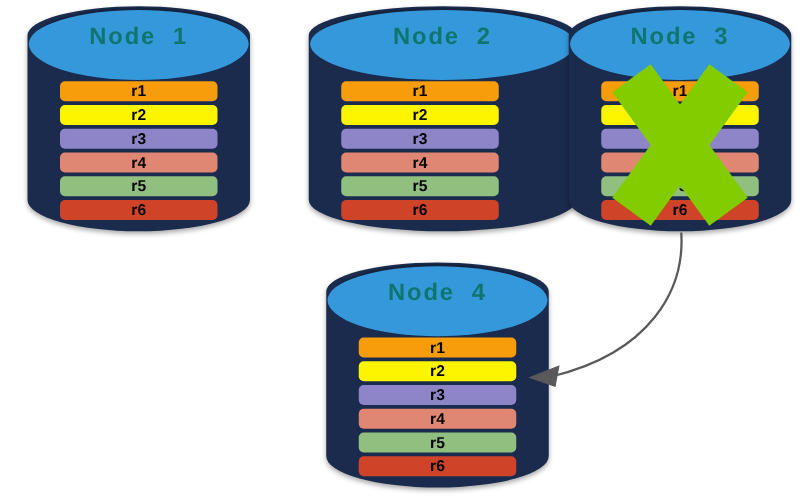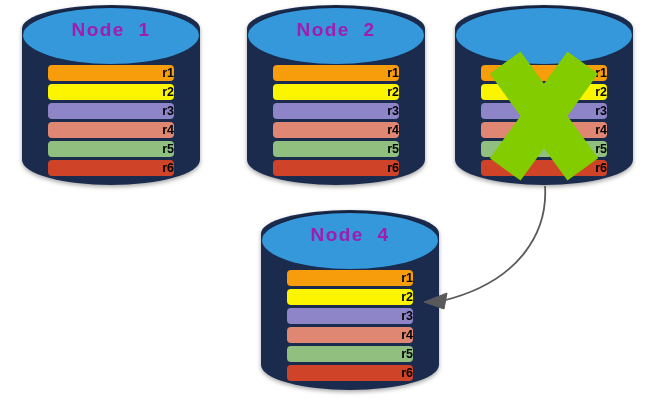--- a/index.html
+++ b/index.html
@@ -41,21 +41,21 @@
     background: #3498db;
     border-radius: 50%;
     border-top: 2px solid #16233f;
   }
   .node-title {
     position: absolute;
     left: 0;
     top: 14px;
     width: 100%;
     text-align: center;
-    color: #a21caf;
+    color: #0f766e;
     font-size: 19px;
     font-weight: bold;
     letter-spacing: 1.5px;
     font-family: "Liberation Sans", sans-serif;
     z-index: 3;
     white-space: pre;
   }
   .rows {
     position: absolute;
     left: 0;
@@ -65,21 +65,21 @@
     z-index: 2;
   }
   .row {
     position: absolute;
     height: 16px;
     border-radius: 4px;
     color: #000000;
     font-size: 12.5px;
     font-weight: bold;
     line-height: 16px;
-    text-align: right;
+    text-align: center;
     font-family: "Liberation Sans", sans-serif;
   }
 
   
   .x-overlay {
     position: absolute;
     z-index: 4;
     pointer-events: none;
   }
   .x-bar {
@@ -118,37 +118,38 @@
     <div class="rows">
       <div class="row" style="left:26px; width:126px; top:60px; background:#f79c0b;">r1</div>
       <div class="row" style="left:26px; width:126px; top:79px; background:#fdf500;">r2</div>
       <div class="row" style="left:26px; width:126px; top:98px; background:#8e85c8;">r3</div>
       <div class="row" style="left:26px; width:126px; top:117px; background:#e08773;">r4</div>
       <div class="row" style="left:26px; width:126px; top:136px; background:#90bf7f;">r5</div>
       <div class="row" style="left:26px; width:126px; top:155px; background:#cf4428;">r6</div>
     </div>
   </div>
 
-  <div class="node" style="left:247px; top:5px; width:178px; height:180px;">
+  <div class="node" style="left:247px; top:5px; width:178px; height:180px;padding-left:36px;">
     <div class="cyl-body"></div>
     <div class="cyl-top"></div>
     <div class="node-title">Node  2</div>
     <div class="rows">
       <div class="row" style="left:26px; width:126px; top:60px; background:#f79c0b;">r1</div>
       <div class="row" style="left:26px; width:126px; top:79px; background:#fdf500;">r2</div>
       <div class="row" style="left:26px; width:126px; top:98px; background:#8e85c8;">r3</div>
       <div class="row" style="left:26px; width:126px; top:117px; background:#e08773;">r4</div>
       <div class="row" style="left:26px; width:126px; top:136px; background:#90bf7f;">r5</div>
       <div class="row" style="left:26px; width:126px; top:155px; background:#cf4428;">r6</div>
     </div>
   </div>
 
   <div class="node" style="left:455px; top:5px; width:178px; height:180px;">
     <div class="cyl-body"></div>
     <div class="cyl-top"></div>
+    <div class="node-title">Node  3</div>
     <div class="rows">
       <div class="row" style="left:26px; width:126px; top:60px; background:#f79c0b;">r1</div>
       <div class="row" style="left:26px; width:126px; top:79px; background:#fdf500;">r2</div>
       <div class="row" style="left:26px; width:126px; top:98px; background:#8e85c8;">r3</div>
       <div class="row" style="left:26px; width:126px; top:117px; background:#e08773;">r4</div>
       <div class="row" style="left:26px; width:126px; top:136px; background:#90bf7f;">r5</div>
       <div class="row" style="left:26px; width:126px; top:155px; background:#cf4428;">r6</div>
     </div>
     <div class="x-overlay" style="left:19px; top:38px; width:140px; height:145px;">
       <div class="x-bar a"></div>

